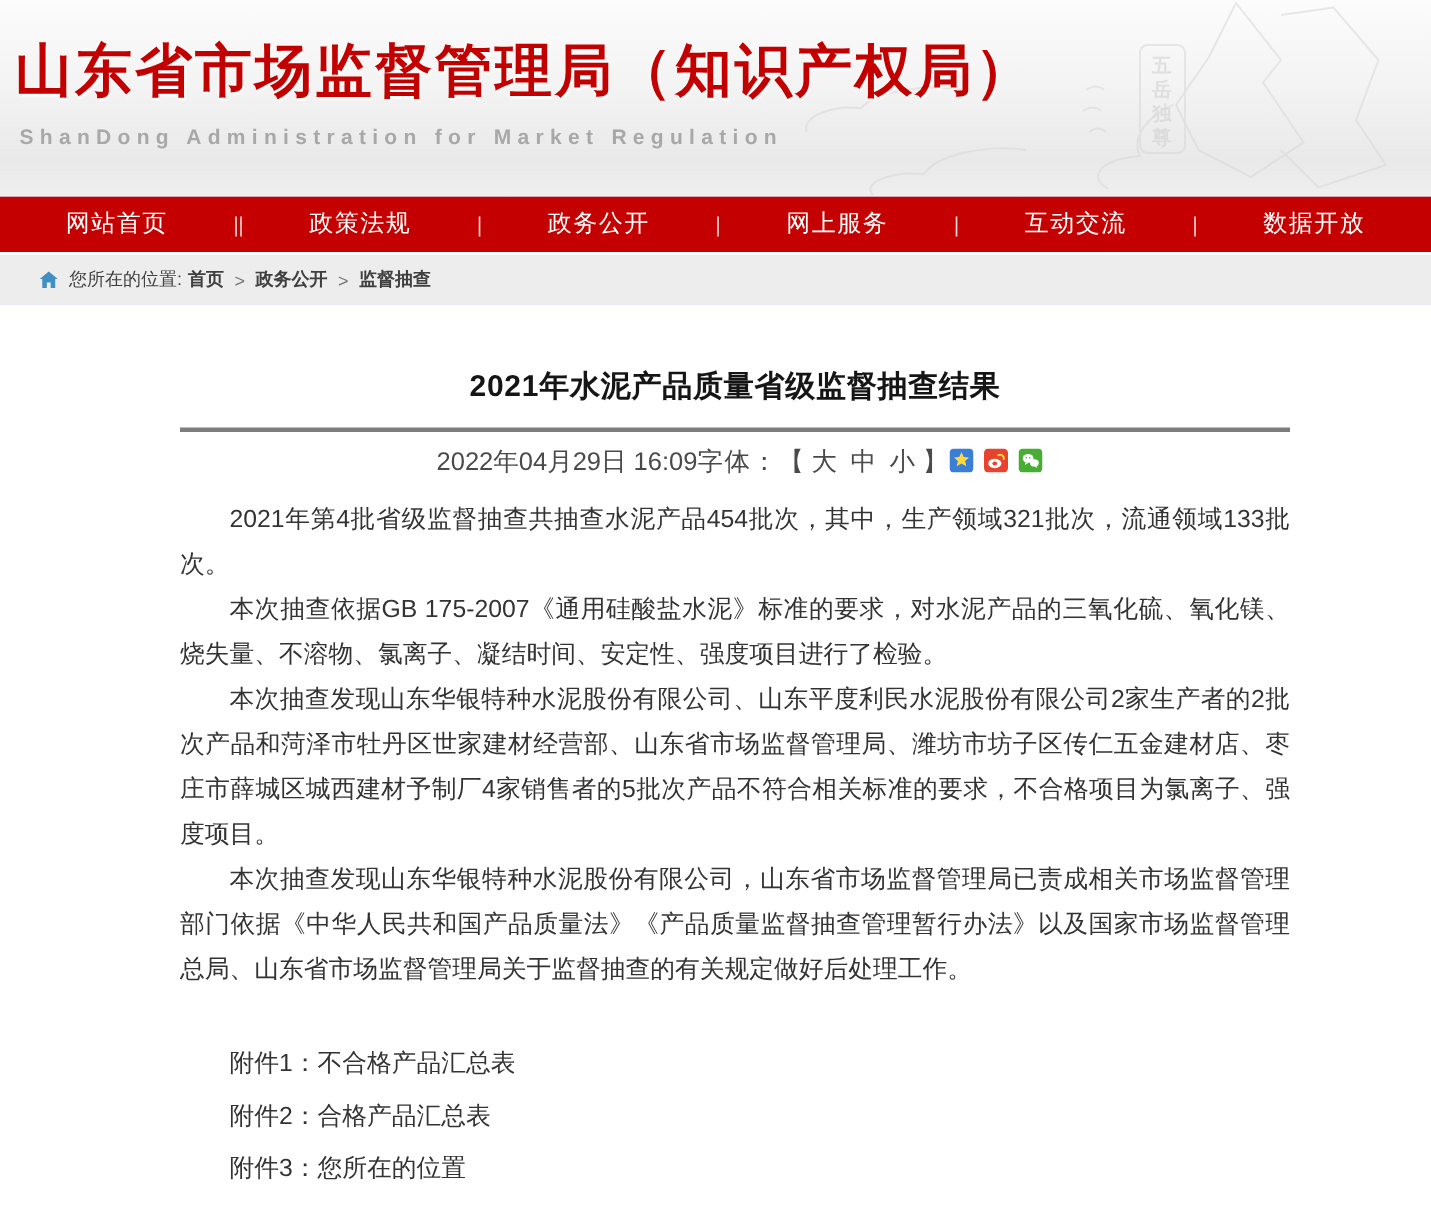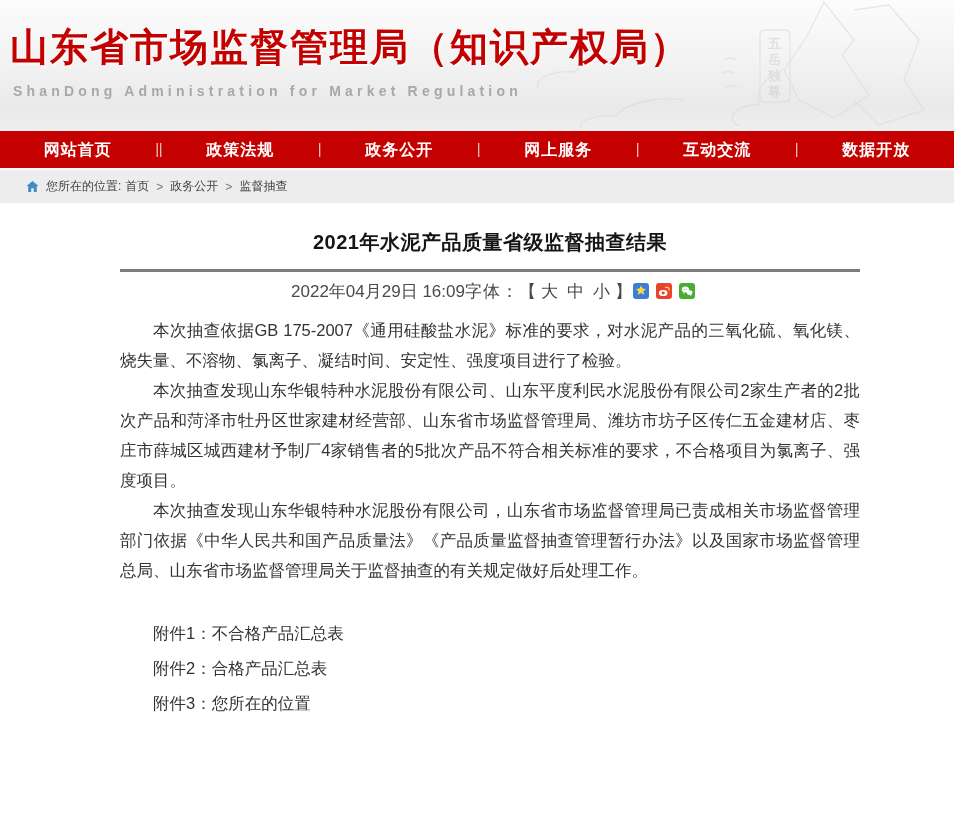--- a/index.html
+++ b/index.html
@@ -29,45 +29,45 @@
     color: #a8a8a8; white-space: nowrap;
   }
 
   
   .navbar {
     height: 37px; background: var(--nav-red, #c40000);
     display: flex; align-items: center;
   }
   .nav-item {
     flex: 1; text-align: center; color: #fff; font-size: 16px;
-    font-weight: bold; text-decoration: none; cursor: pointer;
+    font-weight: normal; text-decoration: none; cursor: pointer;
     letter-spacing: 1px; line-height: 37px;
   }
   .nav-sep {
     color: rgba(255,255,255,.85); font-size: 13px; font-weight: normal;
     transform: scaleY(1.1); flex: 0 0 auto;
   }
 
   
   .breadcrumb {
     height: 35px; background: var(--breadcrumb-bg, #ededed);
     border-top: 2px solid #fbfbfb;
     display: flex; align-items: center; padding-left: 26px;
     font-size: 12px; color: #3f3f3f;
   }
   .breadcrumb .home-ico { margin-right: 7px; display: inline-flex; }
   .crumb-prefix { margin-right: 4px; }
-  .crumb-link { color: #3f3f3f; text-decoration: none; cursor: pointer; }
+  .crumb-link { color: #3f3f3f; text-decoration: none; cursor: pointer; font-weight: bold; }
   .crumb-sep { margin: 0 7px; color: #777; }
 
   
   .content { background: #fff; height: 616px; }
   .article { width: 740px; margin-left: 120px; }
   .article-title {
-    padding-top: 26px; text-align: center;
+    padding-top: 42px; text-align: center;
     font-size: 20px; line-height: 26px; font-weight: bold; color: #151515;
     letter-spacing: .5px;
   }
   .title-divider { margin-top: 14px; border-top: 3px solid var(--divider, #7d7d7d); }
   .meta {
     margin-top: 7px; height: 24px;
     display: flex; align-items: center; justify-content: center;
     padding: 0 50px 0 56px; font-size: 17px; color: #4a4a4a;
   }
   .meta-font { letter-spacing: 1px; }
@@ -177,20 +177,21 @@
               <path d="M12 11.6 L12.6 13 L10.6 12 Z" fill="#fff"></path>
               <circle cx="5.2" cy="6.2" r=".5" fill="#47ad33"></circle>
               <circle cx="7.6" cy="6.2" r=".5" fill="#47ad33"></circle>
             </svg>
           </span>
         </span>
       </div>
 
       <div class="body-text">
 
+          <p>2021年第4批省级监督抽查共抽查水泥产品454批次，其中，生产领域321批次，流通领域133批次。</p>
 
           <p>本次抽查依据GB 175-2007《通用硅酸盐水泥》标准的要求，对水泥产品的三氧化硫、氧化镁、烧失量、不溶物、氯离子、凝结时间、安定性、强度项目进行了检验。</p>
 
           <p>本次抽查发现山东华银特种水泥股份有限公司、山东平度利民水泥股份有限公司2家生产者的2批次产品和菏泽市牡丹区世家建材经营部、山东省市场监督管理局、潍坊市坊子区传仁五金建材店、枣庄市薛城区城西建材予制厂4家销售者的5批次产品不符合相关标准的要求，不合格项目为氯离子、强度项目。</p>
 
           <p>本次抽查发现山东华银特种水泥股份有限公司，山东省市场监督管理局已责成相关市场监督管理部门依据《中华人民共和国产品质量法》《产品质量监督抽查管理暂行办法》以及国家市场监督管理总局、山东省市场监督管理局关于监督抽查的有关规定做好后处理工作。</p>
         </div>
 
       <div class="attachments">
 

